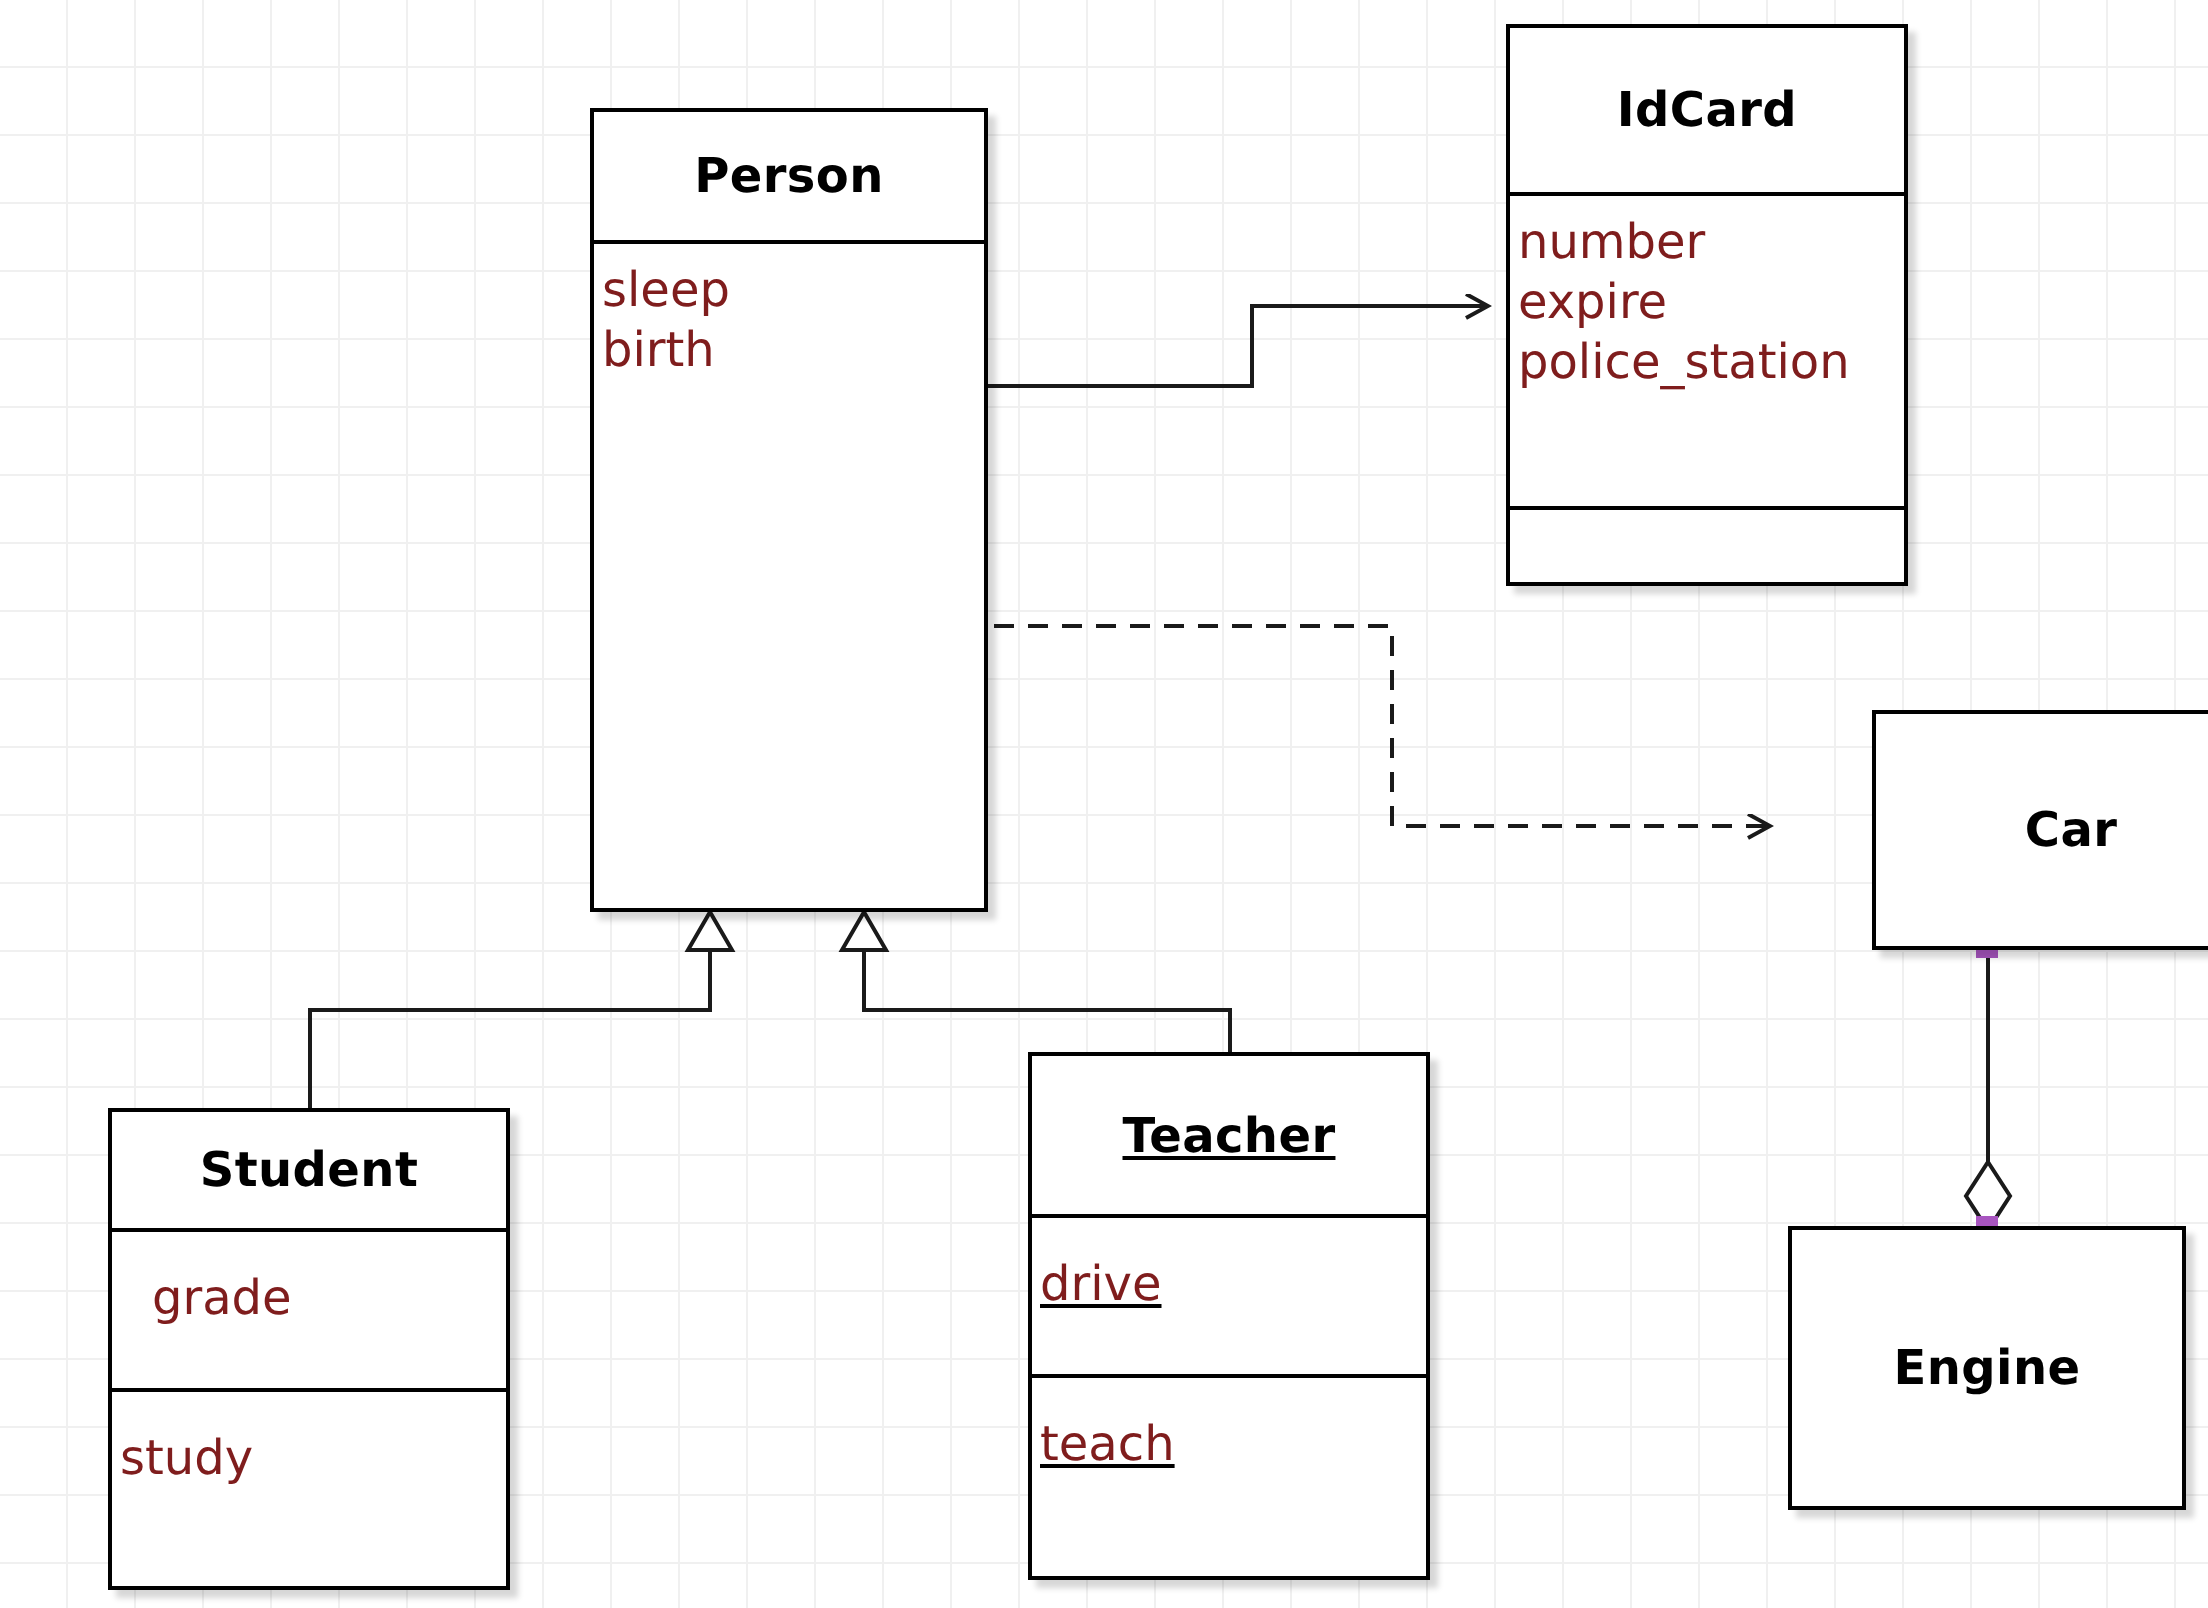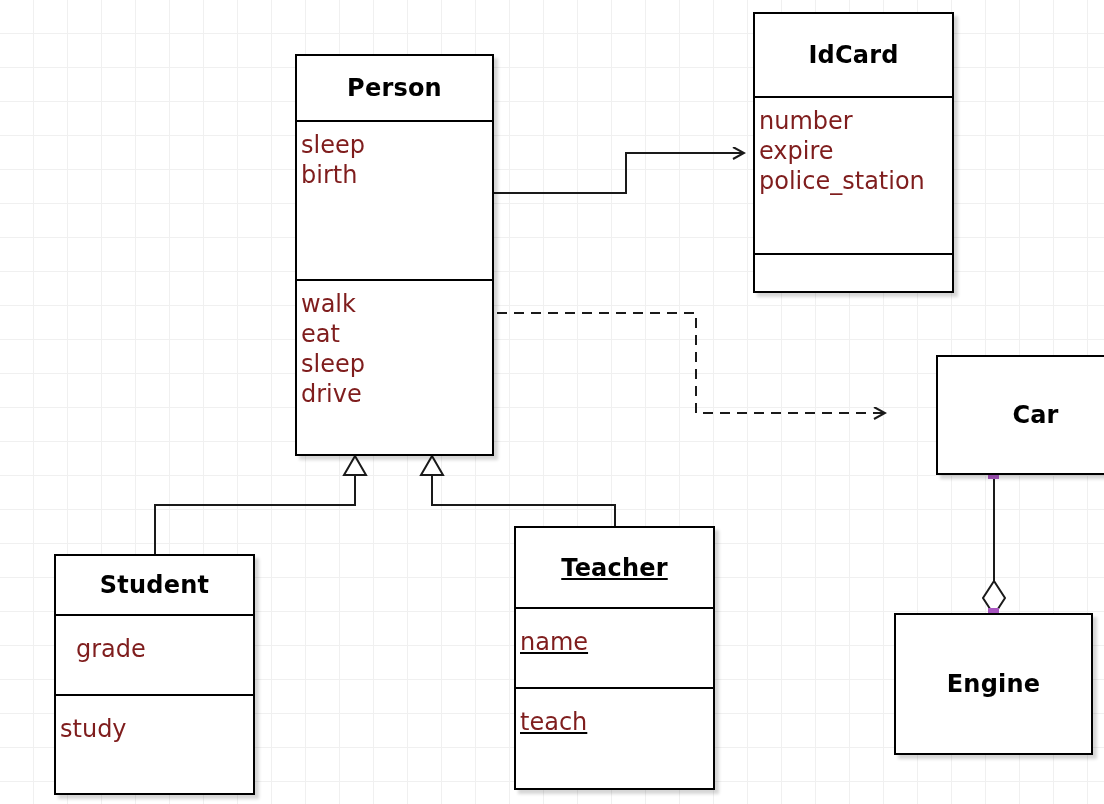--- a/index.html
+++ b/index.html
@@ -117,26 +117,20 @@
   <div class="handle" style="left:988px; top:608px;"></div>
 
   <div class="uml-class" style="left:295px; top:54px; width:199px; height:402px;">
     <div class="compartment cmp-title" style="height:64px;">
       <span class="cls-name">Person</span>
     </div>
     <div class="compartment cmp-list" style="height:159px;">
       <div class="member">sleep</div>
       <div class="member">birth</div>
     </div>
-    <div class="compartment cmp-list" style="flex:1;">
-      <div class="member">walk</div>
-      <div class="member">eat</div>
-      <div class="member">sleep</div>
-      <div class="member">drive</div>
-    </div>
   </div>
 
   <div class="uml-class" style="left:753px; top:12px; width:201px; height:281px;">
     <div class="compartment cmp-title" style="height:82px;">
       <span class="cls-name">IdCard</span>
     </div>
     <div class="compartment cmp-list" style="height:157px;">
       <div class="member">number</div>
       <div class="member">expire</div>
       <div class="member">police_station</div>
@@ -154,21 +148,21 @@
     <div class="compartment cmp-list single" style="flex:1;">
       <div class="member">study</div>
     </div>
   </div>
 
   <div class="uml-class" style="left:514px; top:526px; width:201px; height:264px;text-decoration:underline;">
     <div class="compartment cmp-title" style="height:79px;">
       <span class="cls-name">Teacher</span>
     </div>
     <div class="compartment cmp-list single" style="height:80px;">
-      <div class="member">name</div>
+      <div class="member">drive</div>
     </div>
     <div class="compartment cmp-list single" style="flex:1;">
       <div class="member">teach</div>
     </div>
   </div>
 
   <div class="uml-class" style="left:936px; top:355px; width:199px; height:120px;">
     <div class="compartment cmp-title" style="flex:1;">
       <span class="cls-name">Car</span>
     </div>

